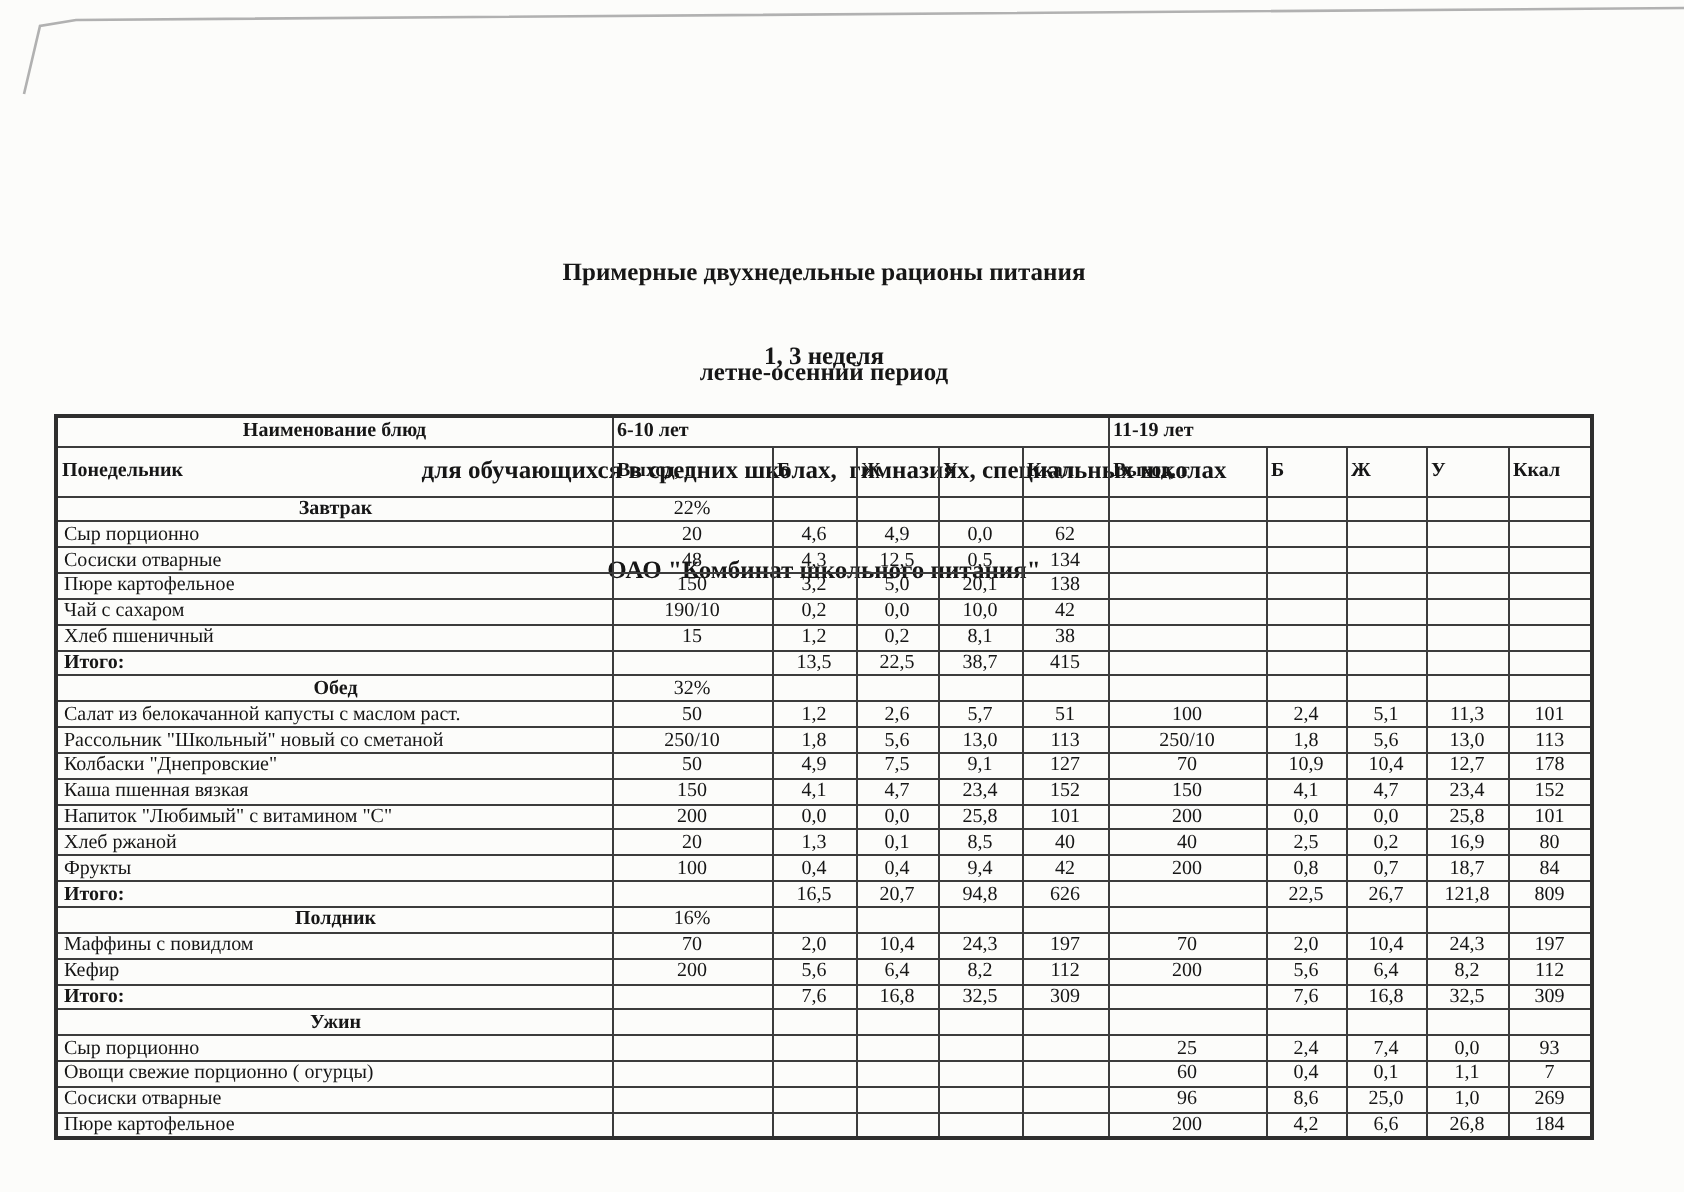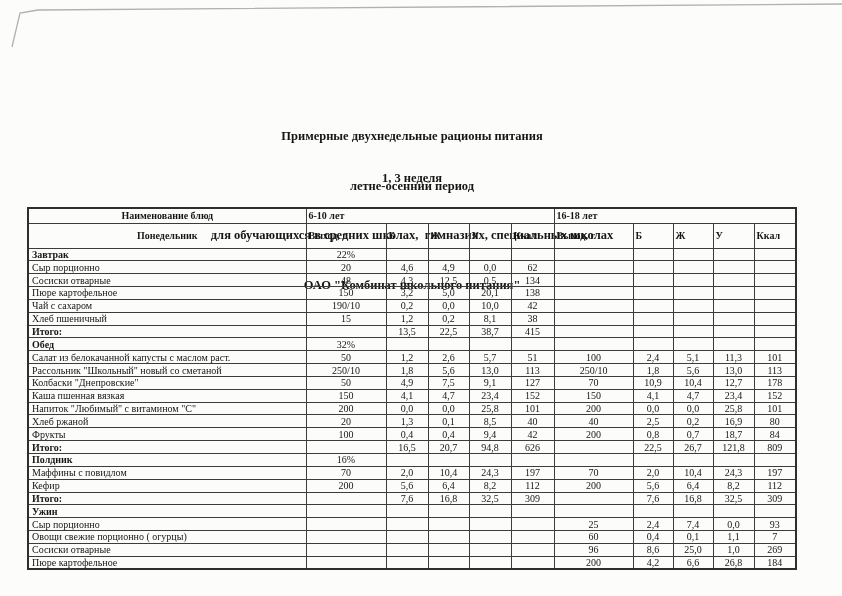--- a/index.html
+++ b/index.html
@@ -33,25 +33,25 @@
     border:1px solid #3c3c3c;
     padding:0 2px;
     overflow:hidden;white-space:nowrap;
     font-size:10px;line-height:11px;
   }
   .menu-table thead tr.group-row{height:15px;}
   .menu-table thead tr.sub-row{height:25px;}
   .dish-head{font-weight:bold;text-align:center;font-size:11px;}
   .group-head{font-weight:bold;text-align:left;font-size:10.5px;}
   .sub-head{font-weight:bold;text-align:left;font-size:10.5px;}
-  .day-cell{font-weight:bold;text-align:center;font-size:15px;}
+  .day-cell{font-weight:bold;text-align:left;font-size:15px;}
   .menu-table tbody tr{height:12.85px;}
   .menu-table td.dish{text-align:left;padding-left:3px;}
   .menu-table td.num{text-align:center;padding:0;}
-  .menu-table tr.section td.dish{font-weight:bold;}
+  .menu-table tr.section td.dish{font-weight:bold;text-align:center;}
   .menu-table tr.total td.dish{font-weight:bold;}
   
   .scan-artifact{position:absolute;top:0;left:0;pointer-events:none;}
 </style>
 </head>
 <body>
 
 <div class="paper">
 
   <svg class="scan-artifact" width="842" height="52" viewBox="0 0 842 52">
@@ -77,21 +77,21 @@
       <col style="width:79px">
         <col style="width:40px">
         <col style="width:40px">
         <col style="width:41px">
         <col style="width:42px">
     </colgroup>
     <thead>
       <tr class="group-row">
         <th class="dish-head">Наименование блюд</th>
         <th class="group-head" colspan="5">6-10 лет</th>
-        <th class="group-head" colspan="5">16-18 лет</th>
+        <th class="group-head" colspan="5">11-19 лет</th>
       </tr>
       <tr class="sub-row">
         <th class="day-cell">Понедельник</th>
         <th class="sub-head">Выход, г</th>
         <th class="sub-head">Б</th>
         <th class="sub-head">Ж</th>
         <th class="sub-head">У</th>
         <th class="sub-head">Ккал</th>
         <th class="sub-head">Выход, г</th>
         <th class="sub-head">Б</th>

